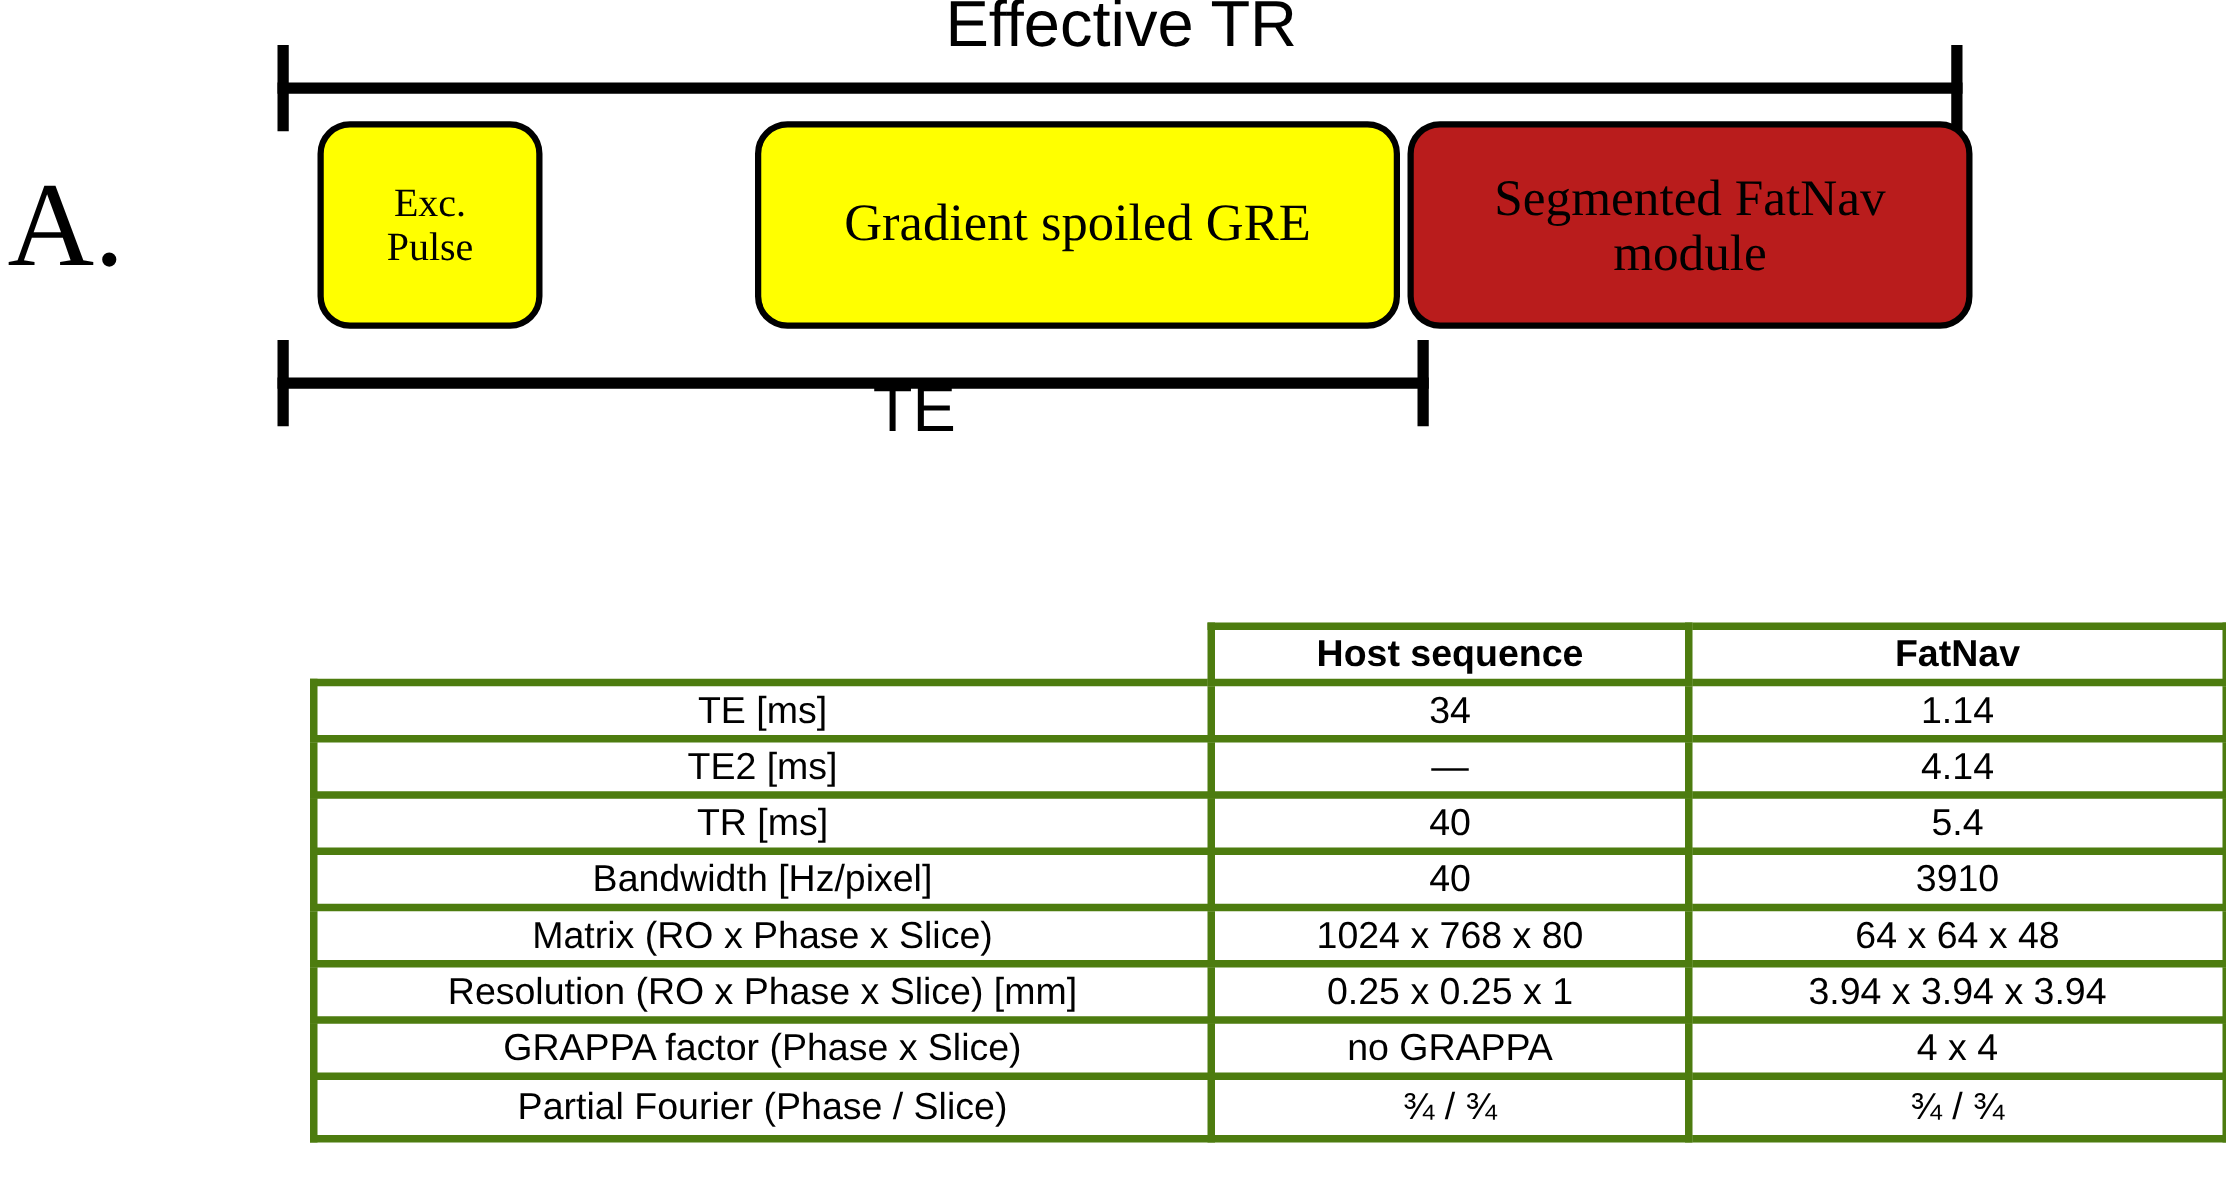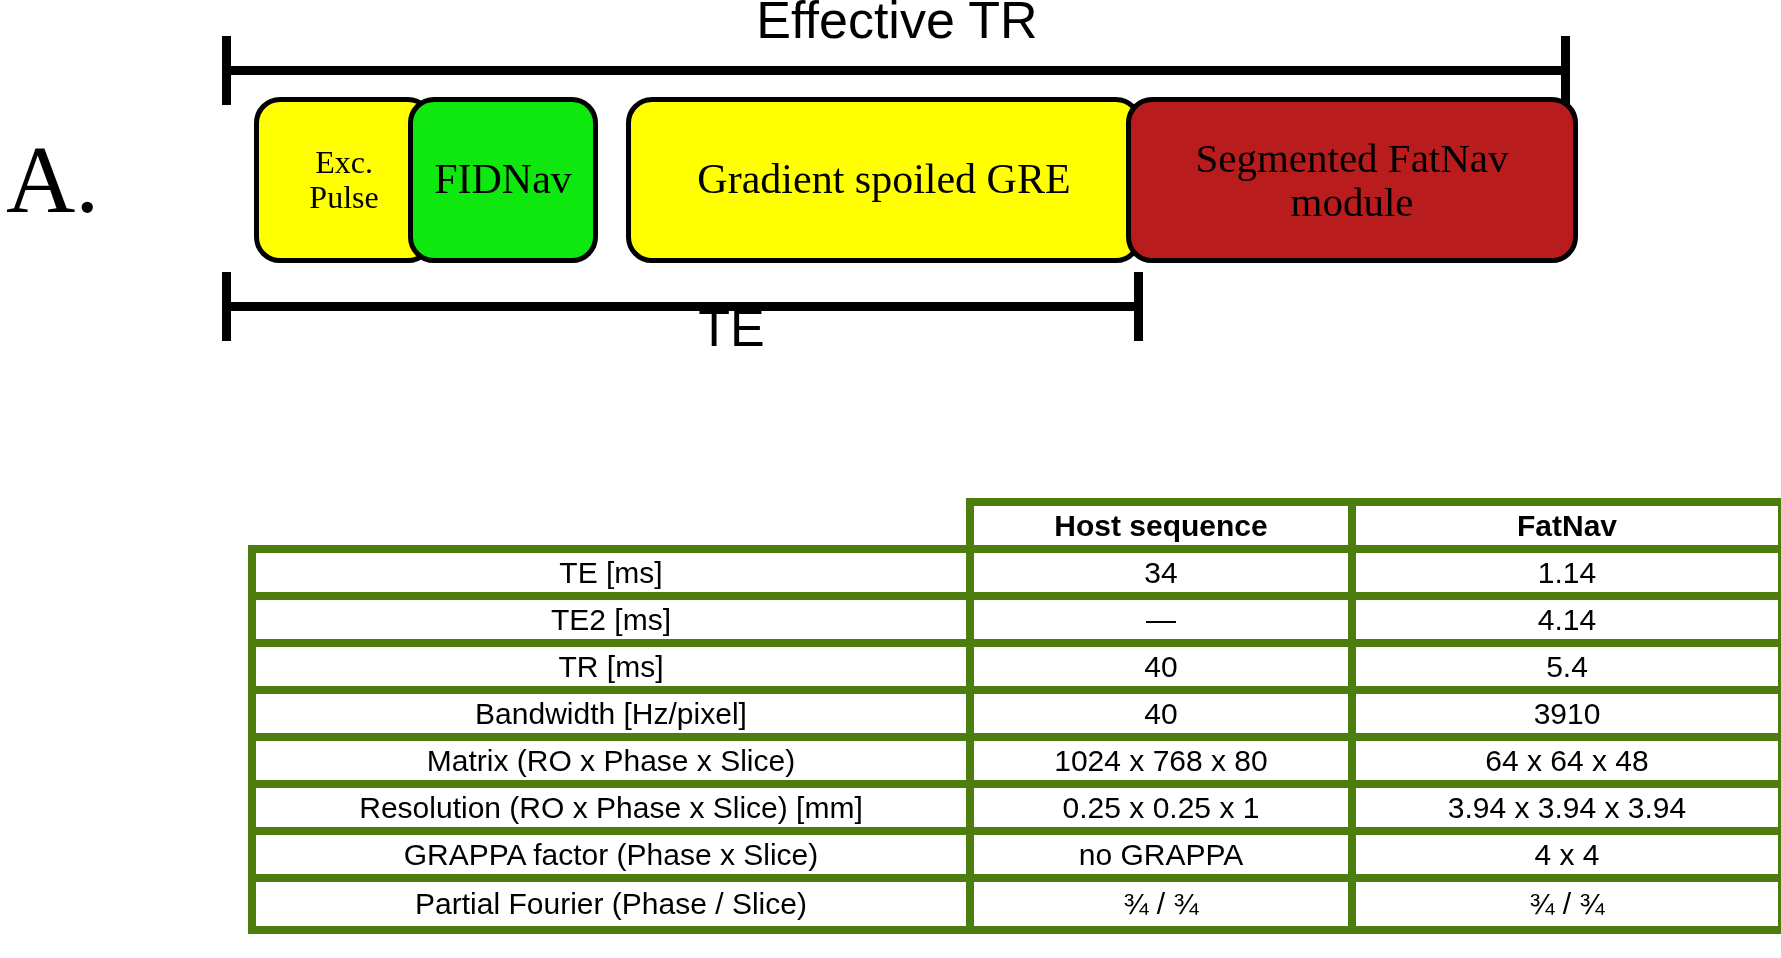--- a/index.html
+++ b/index.html
@@ -112,21 +112,21 @@
     width: 1530px;
     border-collapse: collapse;
     table-layout: fixed;
   }
   table.params col.c-label { width: 718px; }
   table.params col.c-host  { width: 382px; }
   table.params col.c-fat   { width: 430px; }
 
   table.params th,
   table.params td {
-    border: 8px solid #4d7c0f;
+    border: 6px solid #4d7c0f;
     height: 39px;
     padding: 0 6px;
     font-family: "Liberation Sans", sans-serif;
     font-size: 30px;
     line-height: 1;
     vertical-align: middle;
   }
   table.params th.col-head {
     font-weight: bold;
     text-align: center;
@@ -161,25 +161,22 @@
     <div class="tick left"></div>
     <div class="bar"></div>
     <div class="tick right"></div>
   </div>
 
   <div class="seq-row">
     <div class="seq-block two-line" id="block-exc" style="background: rgb(255, 255, 0);">
       <span><span>Exc.</span><br><span>Pulse</span></span>
     </div>
 
-    <div class="seq-block" id="block-fidnav" style="background: rgb(15, 232, 15);">
-      <span>FIDNav</span>
-    </div>
-
-    <div class="seq-block" id="block-gre" style="background: rgb(255, 255, 0); margin-left: 22px;">
+
+    <div class="seq-block" id="block-gre" style="background: rgb(255, 255, 0);">
       <span>Gradient spoiled GRE</span>
     </div>
 
     <div class="seq-block two-line" id="block-fatnav" style="background: #b91c1c;">
       <span><span>Segmented FatNav</span><br><span>module</span></span>
     </div>
   </div>
 
   <div class="bracket" id="te-bracket">
     <div class="tick left"></div>

